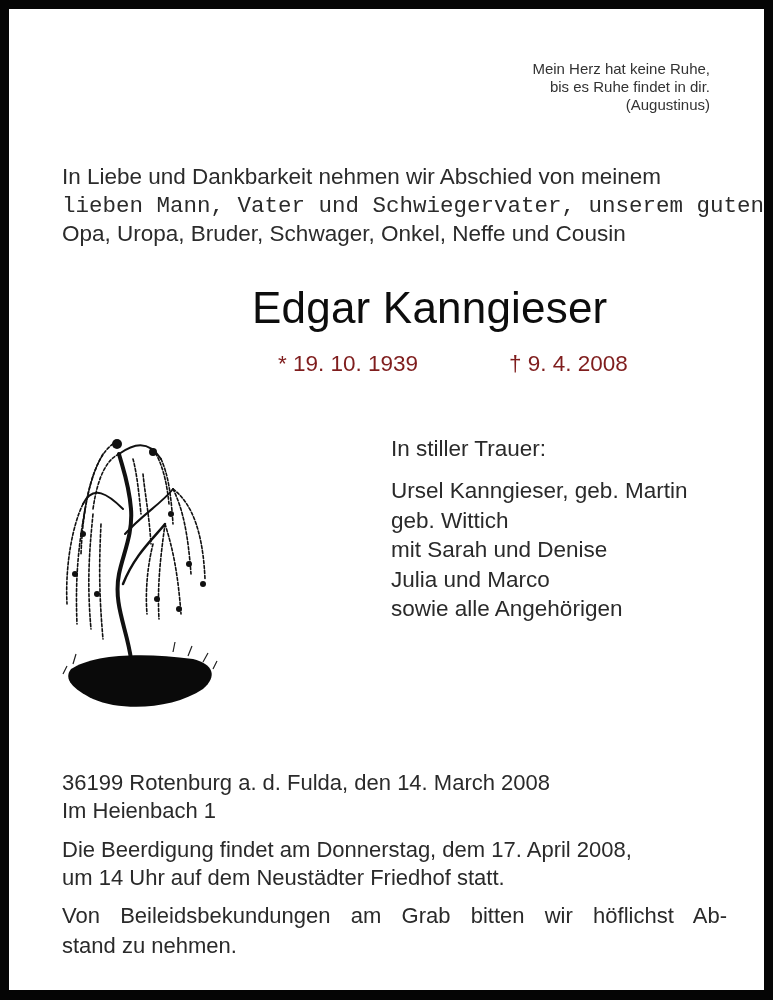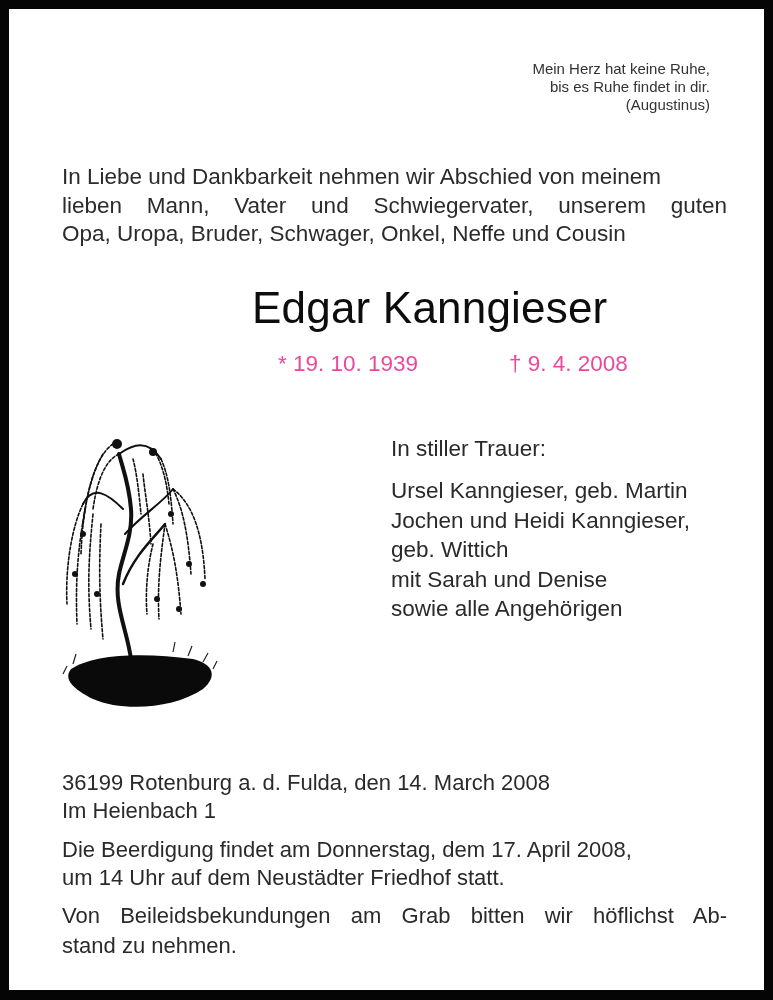--- a/index.html
+++ b/index.html
@@ -7,23 +7,23 @@
     .frame {
       position: absolute; left: 0; top: 0; width: 773px; height: 1000px;
       box-sizing: border-box; border: 9px solid #050505; border-right-width: 9px; border-bottom-width: 10px;
       background: #fff;
     }
     .txt { position: absolute; font-family: "Liberation Sans", sans-serif; color: #2a2a2a; white-space: nowrap; }
     .motto { right: 54px; top: 51px; font-size: 15px; line-height: 18px; text-align: right; color: #333; }
     .motto div { white-space: nowrap; }
     .intro { left: 53px; top: 154px; width: 665px; font-size: 22.5px; line-height: 28.5px; color: #2b2b2b; white-space: normal; }
     .intro .line { display: block; white-space: nowrap; }
-    .intro .justify { text-align: justify; text-align-last: justify; }
+    .intro .justify { text-align: justify; text-align-last: justify; font-family: Liberation Mono, monospace; }
     .name { left: 243px; top: 271px; font-size: 44px; line-height: 56px; color: #0d0d0d; letter-spacing: 0.2px; text-align: right; }
-    .dates { top: 340px; font-size: 22.5px; line-height: 30px; color: #ec4899; }
+    .dates { top: 340px; font-size: 22.5px; line-height: 30px; color: #7f1d1d; }
     .born { left: 269px; }
     .died { left: 500px; }
     .mourn-head { left: 382px; top: 425px; font-size: 22.5px; line-height: 30px; }
     .mourners { left: 382px; top: 467px; font-size: 22.5px; line-height: 29.5px; }
     .mourners div { white-space: nowrap; }
     .tree { position: absolute; left: 44px; top: 405px; width: 170px; height: 310px; }
     .place { left: 53px; top: 760px; font-size: 22px; line-height: 27.5px; }
     .funeral { left: 53px; top: 827px; font-size: 22px; line-height: 27.5px; }
     .condolence { left: 53px; top: 892px; font-size: 22px; line-height: 30px; width: 665px; }
     .condolence .l1 { display: block; text-align: justify; text-align-last: justify; }
@@ -96,23 +96,23 @@
       <path d="M18 255 C40 240 90 238 140 245 C160 250 165 262 150 275 C120 295 70 298 40 285 C20 275 10 265 18 255 Z" fill="#0a0a0a"></path>
       <g stroke="#222" stroke-width="1.2">
         <path d="M10 260 l4 -8 M20 250 l3 -10 M135 242 l4 -10 M150 248 l5 -9 M160 255 l4 -8 M120 238 l2 -10"></path>
       </g>
     </svg>
   </div>
 
   <div class="txt mourn-head">In stiller Trauer:</div>
   <div class="txt mourners">
     <div>Ursel Kanngieser, geb. Martin</div>
-    <div>Jochen und Heidi Kanngieser,</div>
     <div>geb. Wittich</div>
     <div>mit Sarah und Denise</div>
+    <div>Julia und Marco</div>
     <div>sowie alle Angehörigen</div>
   </div>
 
   <div class="txt place">
     <div>36199 Rotenburg a. d. Fulda, den 14. March 2008</div>
     <div>Im Heienbach 1</div>
   </div>
 
   <div class="txt funeral">
     <div>Die Beerdigung findet am Donnerstag, dem 17. April 2008,</div>

